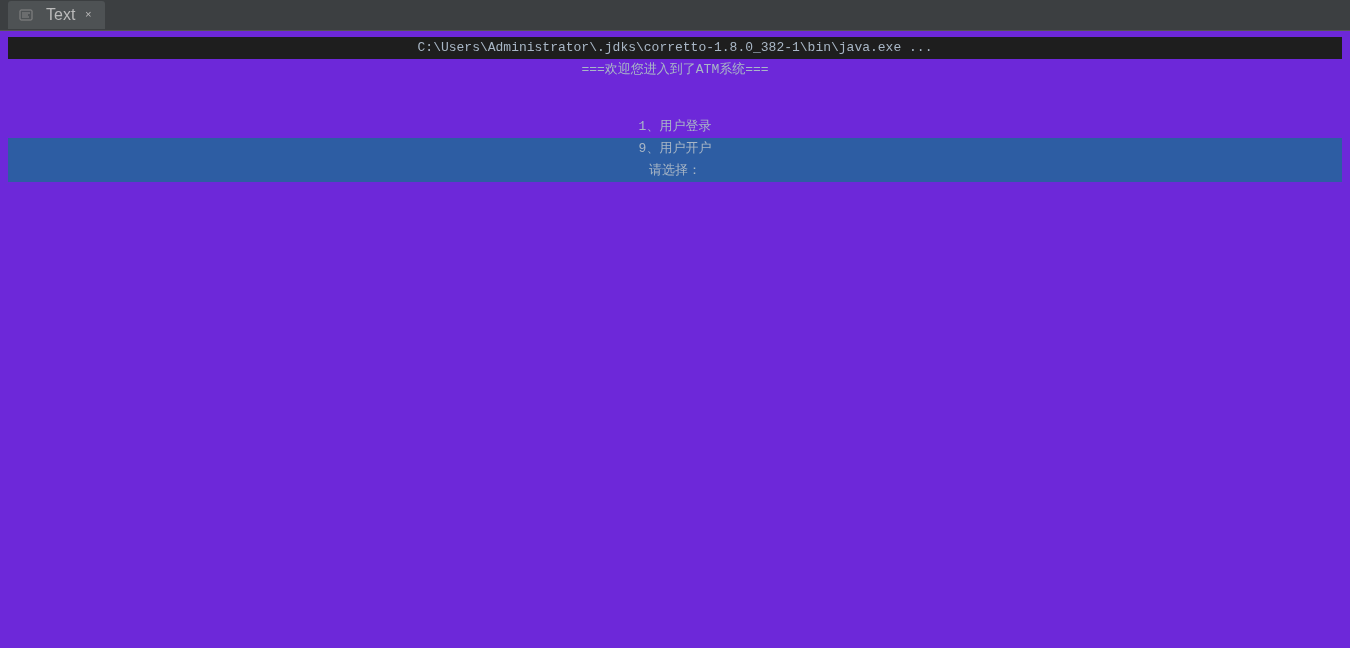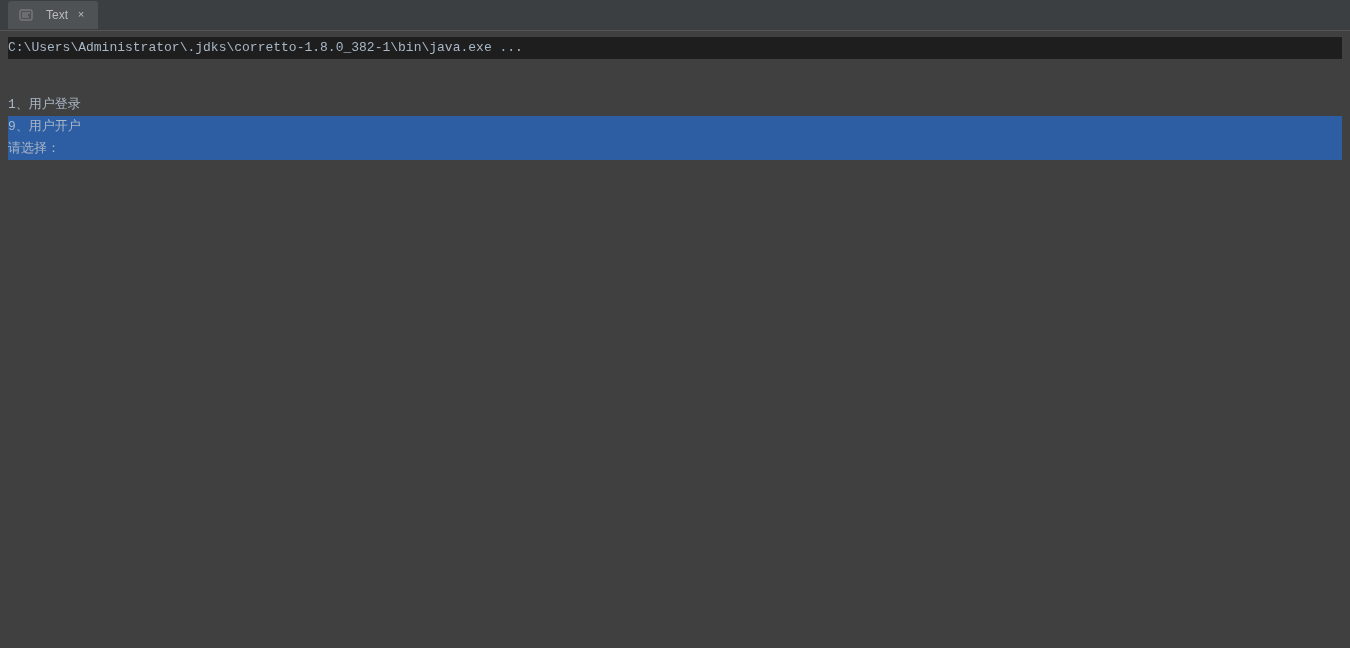--- a/index.html
+++ b/index.html
@@ -45,42 +45,43 @@
       align-items: center;
       background-color: #4e5254;
       border-radius: 3px 3px 0 0;
       padding: 4px 10px;
       height: 28px;
       gap: 6px;
     }
 
     .tab-label {
       color: #bbbbbb;
-      font-size: 12px;
+      font-size: 16px;
       font-family: Arial, sans-serif;
     }
 
     .tab-close {
       color: #bbbbbb;
       font-size: 11px;
       cursor: pointer;
       display: flex;
       align-items: center;
       justify-content: center;
       width: 14px;
       height: 14px;
       border-radius: 2px;
     }
 
     
     .console-area {
-      background-color: #404040;
+      background-color: #6d28d9;
       padding: 6px 8px;
       height: calc(648px - 31px);
       overflow-y: auto;
+      text-align: center;
     }
 
     .console-line {
       color: #a9b7c6;
       font-size: 13px;
       line-height: 22px;
       white-space: pre;
     }
 
     .console-line.command-line {
@@ -124,16 +125,17 @@
         <line x1="3" y1="9" x2="10" y2="9" stroke="#888" stroke-width="1"></line>
       </svg>
     </span>
     <span class="tab-label">Text</span>
     <span class="tab-close">×</span>
   </div>
 </div>
 
 <div class="console-area">
   <div class="console-line command-line">C:\Users\Administrator\.jdks\corretto-1.8.0_382-1\bin\java.exe ...</div>
+  <div class="console-line welcome-line">===欢迎您进入到了ATM系统===</div>
   <div class="console-line menu-item">1、用户登录</div>
   <div class="console-line highlighted">9、用户开户</div>
   <div class="console-line prompt-line">请选择：</div>
 </div>
 
 </body></html>

